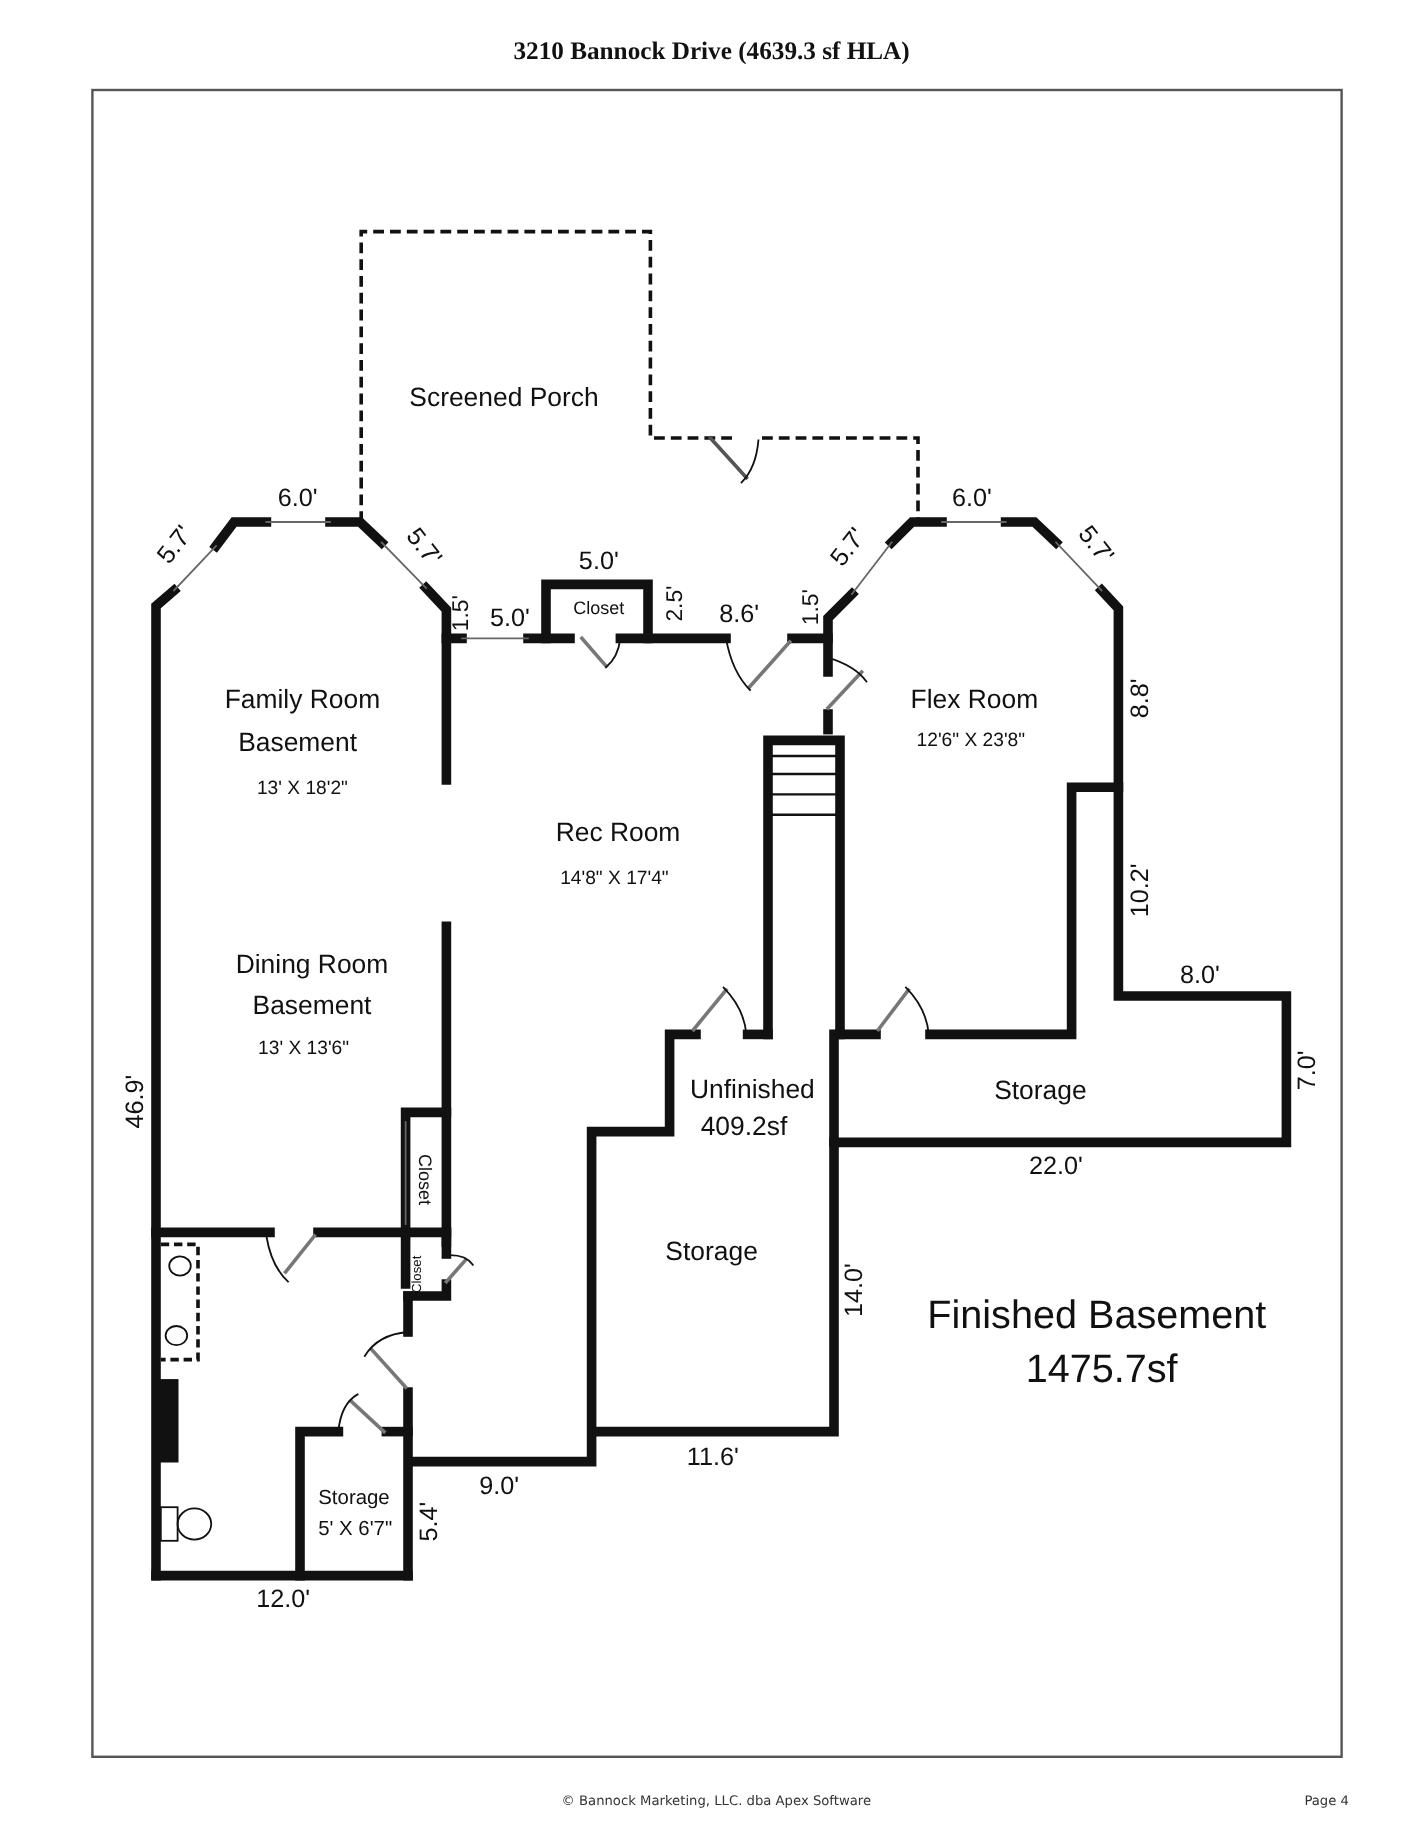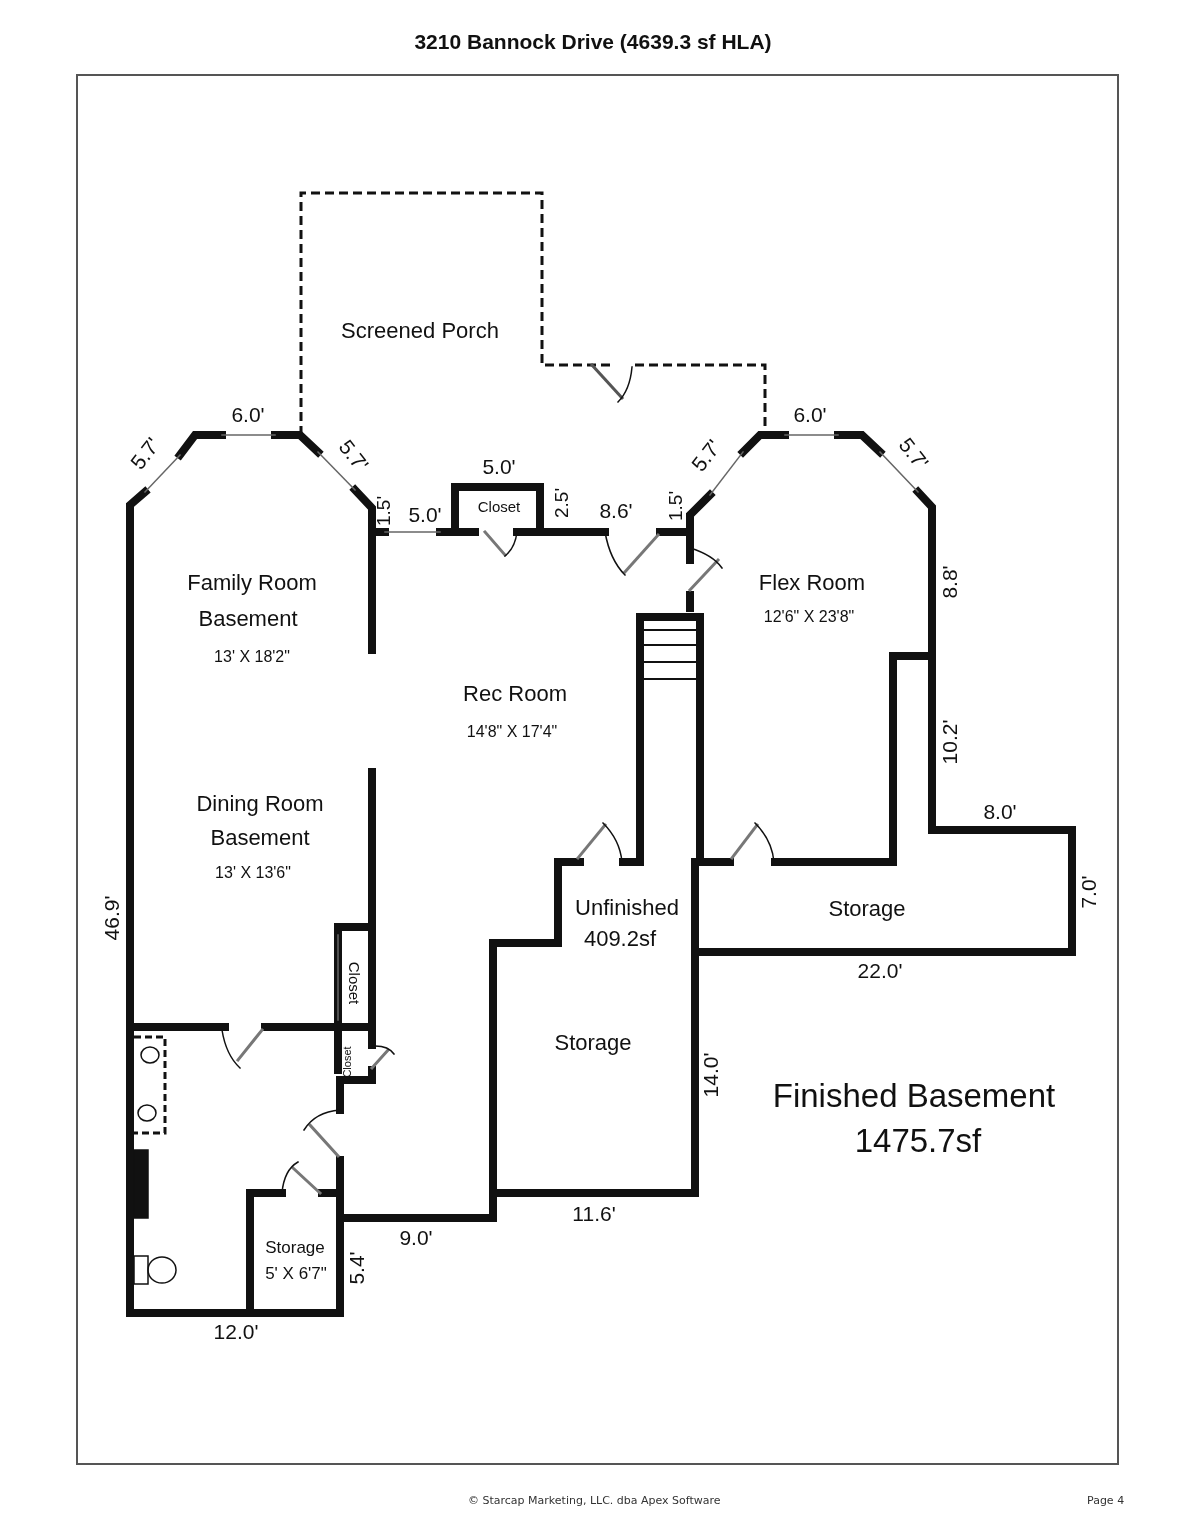--- a/index.html
+++ b/index.html
@@ -1,17 +1,17 @@
 <!DOCTYPE html>
 <html><head>
 <meta charset="utf-8">
 <style>
   html, body { margin: 0; padding: 0; background: #ffffff; }
   body { width: 1186px; height: 1536px; position: relative; overflow: hidden; font-family: "Liberation Sans", sans-serif; color: #111; }
-  .title { position: absolute; left: 0; top: 30px; width: 1186px; text-align: center; font-family: Liberation Sans, sans-serif; font-weight: bold; font-size: 21px; color: #111; }
+  .title { position: absolute; left: 0; top: 30px; width: 1186px; text-align: center; font-family: Liberation Serif, serif; font-weight: bold; font-size: 21px; color: #111; }
   .frame { position: absolute; left: 76px; top: 74px; width: 1043px; height: 1391px; border: 2px solid #555; box-sizing: border-box; }
   svg.plan { position: absolute; left: 0; top: 0; }
   .lbl { font-family: "Liberation Sans", sans-serif; fill: #111; }
   .footer { position: absolute; top: 1494px; font-family: "DejaVu Sans", sans-serif; font-size: 11px; color: #333; }
   .footer-copy { left: 468px; }
   .footer-page { left: 1087px; }
 </style>
 </head>
 <body>
 
@@ -171,14 +171,14 @@
     <text x="236" y="1339">12.0'</text>
     <text transform="translate(119,918) rotate(-90)">46.9'</text>
   </g>
 
   <g class="lbl" text-anchor="middle">
     <text x="914" y="1107" font-size="33">Finished Basement</text>
     <text x="918" y="1152" font-size="33">1475.7sf</text>
   </g>
 </svg>
 
-<div class="footer footer-copy">© Starcap Marketing, LLC. dba Apex Software</div>
+<div class="footer footer-copy">© Bannock Marketing, LLC. dba Apex Software</div>
 <div class="footer footer-page">Page 4</div>
 
 </body></html>

